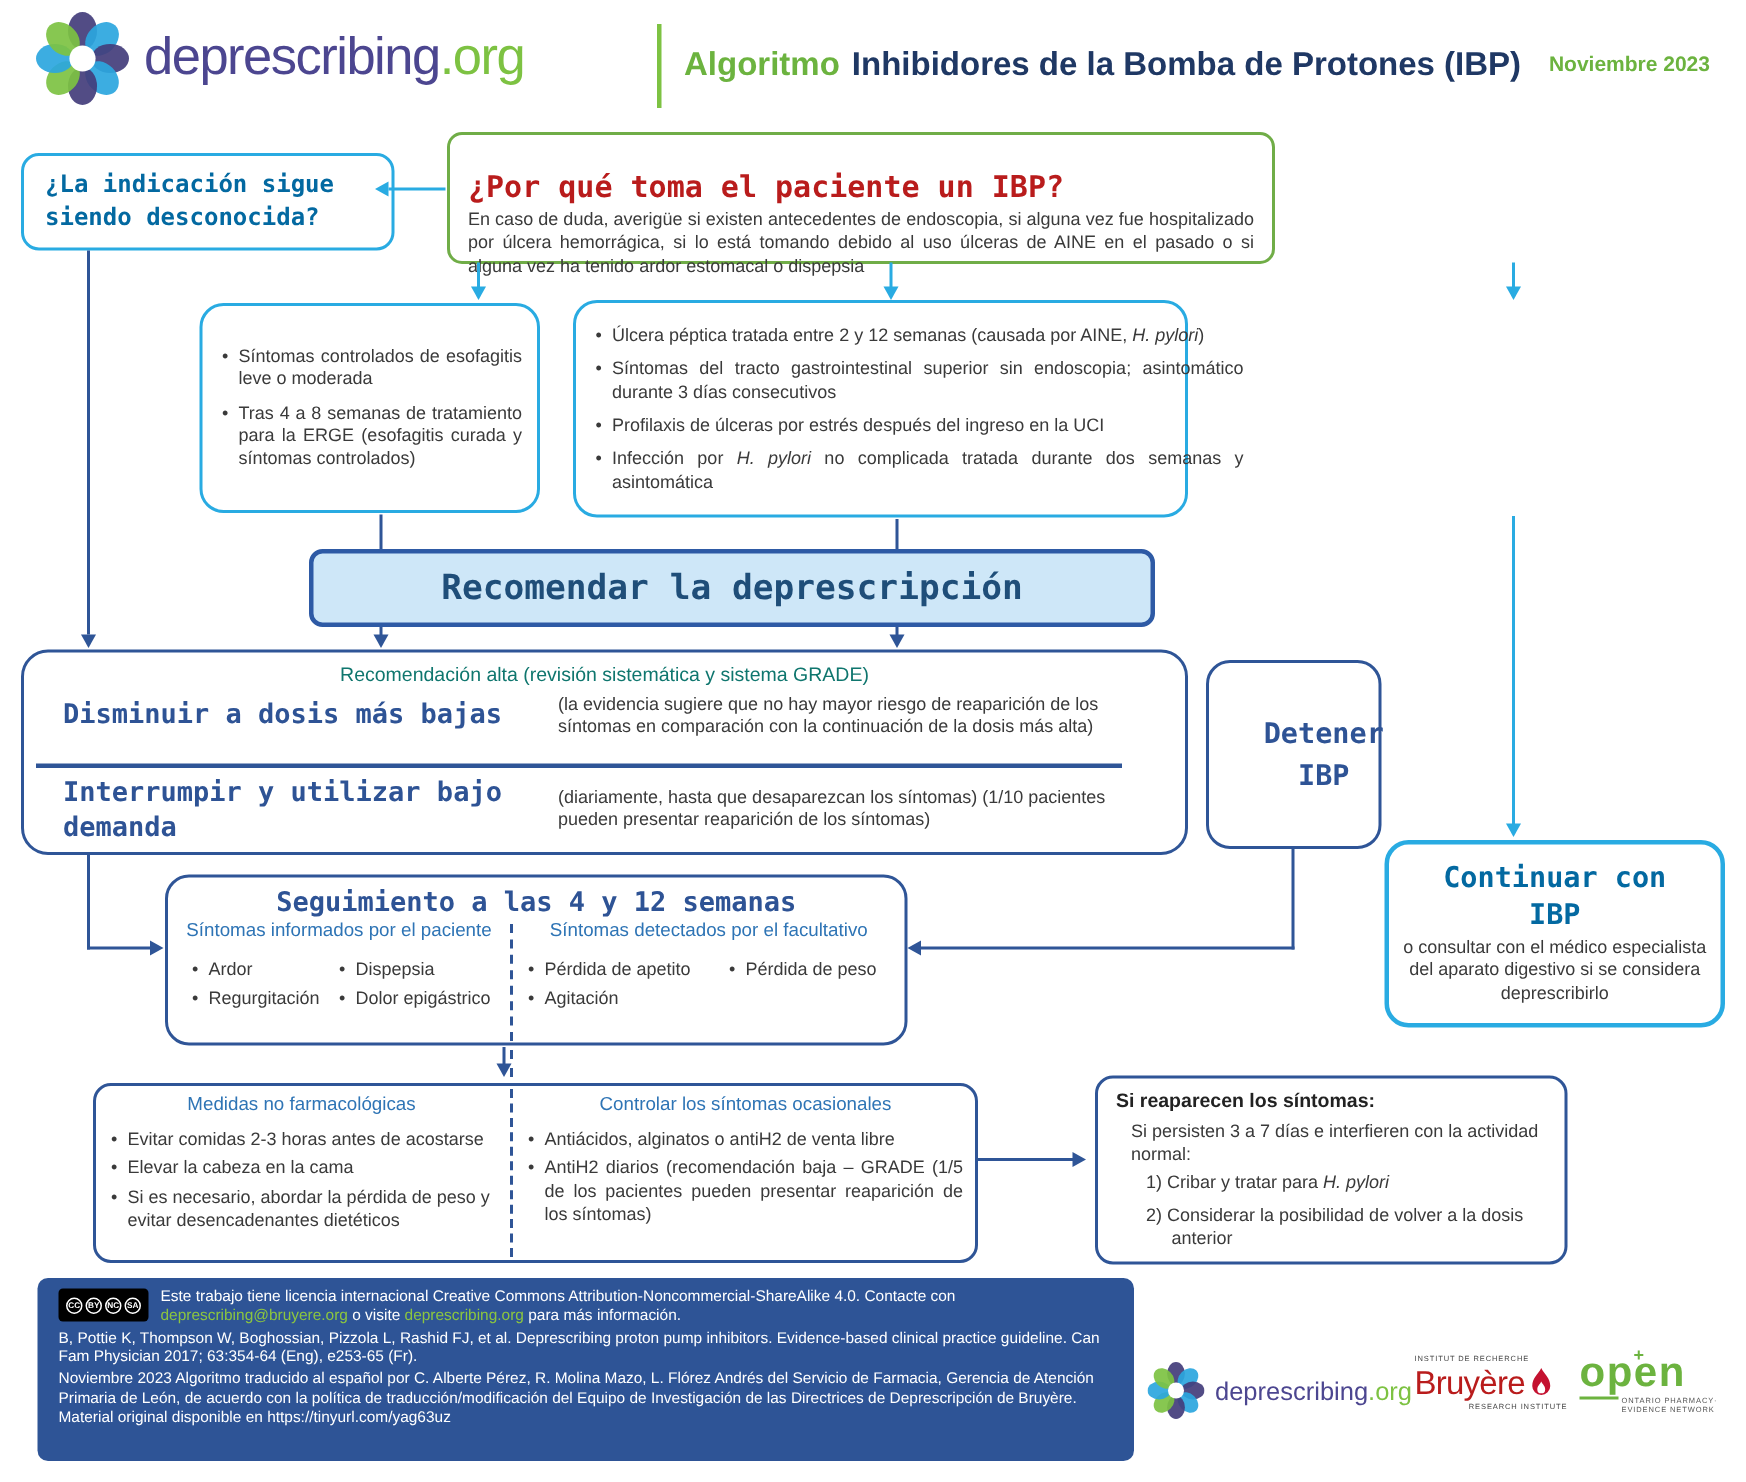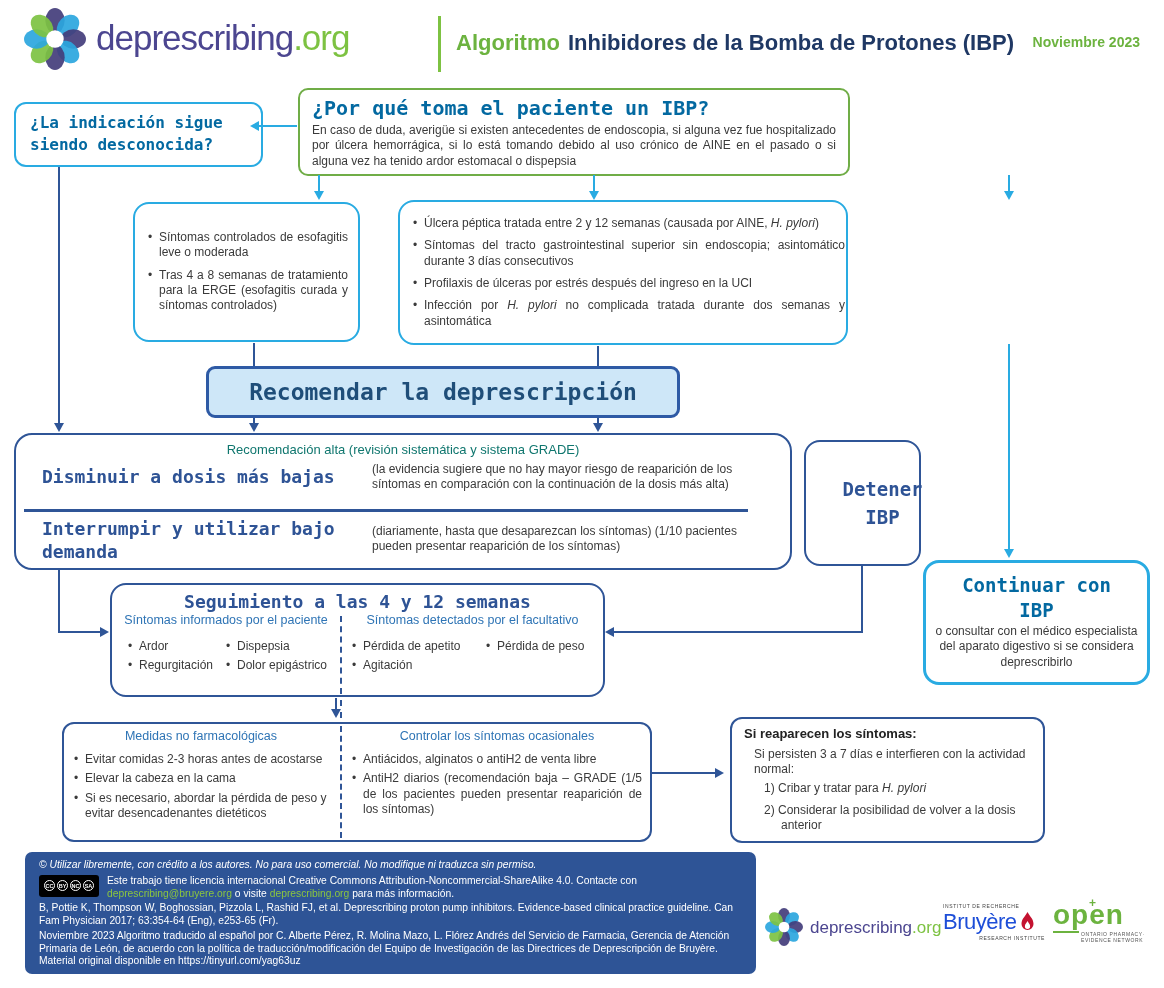--- a/index.html
+++ b/index.html
@@ -20,21 +20,21 @@
   .colhead{position:absolute;color:#2E74B5;font-size:12.5px;text-align:center;}
   .ln{position:absolute;background:#2F5597;}
   .ln.cy{background:#29ABE2;}
   .dash{position:absolute;width:0;border-left:2px dashed #2F5597;}
   .ah{position:absolute;width:0;height:0;}
   .ah.down-n{border-left:5px solid transparent;border-right:5px solid transparent;border-top:9px solid #2F5597;}
   .ah.down-c{border-left:5px solid transparent;border-right:5px solid transparent;border-top:9px solid #29ABE2;}
   .ah.left-c{border-top:5px solid transparent;border-bottom:5px solid transparent;border-right:9px solid #29ABE2;}
   .ah.left-n{border-top:5px solid transparent;border-bottom:5px solid transparent;border-right:9px solid #2F5597;}
   .ah.right-n{border-top:5px solid transparent;border-bottom:5px solid transparent;border-left:9px solid #2F5597;}
-  .banner{position:absolute;left:206px;top:366px;width:474px;height:52px;box-sizing:border-box;
+  .banner{position:absolute;left:206px;top:366px;width:564px;height:52px;box-sizing:border-box;
           background:#CEE7F8;border:3px solid #2E5AA5;border-radius:9px;
           color:#1F4E79;font-size:23px;text-align:center;line-height:46px;}
   .navy-label{color:#2E5395;}
   .cyan-label{color:#0369a1;}
   .hang{padding-left:17px;text-indent:-17px;}
   .footer{position:absolute;left:25px;top:852px;width:731px;height:122px;box-sizing:border-box;
           background:#2E5496;border-radius:7px;color:#fff;padding:7px 14px;
           font-size:10.3px;line-height:1.24;overflow:hidden;}
   .footer .link{color:#8CC63F;text-decoration:none;cursor:pointer;}
   .ccbadge{display:inline-flex;align-items:center;gap:2px;background:#000;border-radius:3px;
@@ -85,42 +85,42 @@
   <div class="abs" style="left:1000px;top:34px;width:140px;text-align:right;color:#6CB33F;font-weight:bold;font-size:14px;">Noviembre 2023</div>
 
   <div class="box b-cyan" style="left:14px;top:102px;width:249px;height:65px;border-radius:12px;padding:8px 0 0 14px;">
     <div class="mono cyan-label" style="font-size:16px;line-height:1.4;">
       <div>¿La indicación sigue</div>
       <div>siendo desconocida?</div>
     </div>
   </div>
 
   <div class="box b-green" style="left:298px;top:88px;width:552px;height:88px;padding:4px 12px;">
-    <div class="mono" style="color:#0369a1;font-size:20px;margin-top:2px;">¿Por qué toma el paciente un IBP?</div>
-    <div class="txt" style="text-align:justify;margin-top:3px;">En caso de duda, averigüe si existen antecedentes de endoscopia, si alguna vez fue hospitalizado por úlcera hemorrágica, si lo está tomando debido al uso crónico de AINE en el pasado o si alguna vez ha tenido ardor estomacal o dispepsia</div>
+    <div class="mono" style="color:#b91c1c;font-size:20px;margin-top:18px;">¿Por qué toma el paciente un IBP?</div>
+    <div class="txt" style="text-align:justify;margin-top:3px;">En caso de duda, averigüe si existen antecedentes de endoscopia, si alguna vez fue hospitalizado por úlcera hemorrágica, si lo está tomando debido al uso úlceras de AINE en el pasado o si alguna vez ha tenido ardor estomacal o dispepsia</div>
   </div>
 
   <div class="ln cy" style="left:259px;top:125px;width:38px;height:2px;"></div>
   <div class="ah left-c" style="left:250px;top:121px;"></div>
 
   <div class="ln cy" style="left:318px;top:175px;width:2px;height:17px;"></div>
   <div class="ah down-c" style="left:314px;top:191px;"></div>
   <div class="ln cy" style="left:593px;top:175px;width:2px;height:17px;"></div>
   <div class="ah down-c" style="left:589px;top:191px;"></div>
   <div class="ln cy" style="left:1008px;top:175px;width:2px;height:17px;"></div>
   <div class="ah down-c" style="left:1004px;top:191px;"></div>
 
   <div class="box b-cyan" style="left:133px;top:202px;width:227px;height:140px;">
     <ul class="bl just" style="position:absolute;left:13px;top:26px;width:200px;">
       <li>Síntomas controlados de esofagitis leve o moderada</li>
       <li>Tras 4 a 8 semanas de tratamiento para la ERGE (esofagitis curada y síntomas controlados)</li>
     </ul>
   </div>
 
-  <div class="box b-cyan" style="left:398px;top:200px;width:450px;height:145px;">
+  <div class="box b-cyan" style="left:382px;top:200px;width:410px;height:145px;">
     <ul class="bl just" style="position:absolute;left:13px;top:14px;width:432px;">
       <li><span>Úlcera péptica tratada entre 2 y 12 semanas (causada por AINE, </span><i>H. pylori</i><span>)</span></li>
       <li>Síntomas del tracto gastrointestinal superior sin endoscopia; asintomático durante 3 días consecutivos</li>
       <li>Profilaxis de úlceras por estrés después del ingreso en la UCI</li>
       <li><span>Infección por </span><i>H. pylori</i><span> no complicada tratada durante dos semanas y asintomática</span></li>
     </ul>
   </div>
 
 
   <div class="ln" style="left:253px;top:343px;width:2px;height:23px;"></div>
@@ -215,21 +215,20 @@
   <div class="ah right-n" style="left:715px;top:768px;"></div>
 
   <div class="box b-navy" style="left:730px;top:717px;width:315px;height:126px;border-radius:12px;">
     <div style="position:absolute;left:12px;top:7px;font-size:13px;font-weight:bold;color:#222;">Si reaparecen los síntomas:</div>
     <div class="txt" style="position:absolute;left:22px;top:28px;width:278px;">Si persisten 3 a 7 días e interfieren con la actividad normal:</div>
     <div class="txt hang" style="position:absolute;left:32px;top:62px;width:265px;"><span>1) Cribar y tratar para </span><i>H. pylori</i></div>
     <div class="txt hang" style="position:absolute;left:32px;top:84px;width:265px;">2) Considerar la posibilidad de volver a la dosis anterior</div>
   </div>
 
   <div class="footer">
-    <div style="font-style:italic;margin-bottom:3px;">© Utilizar libremente, con crédito a los autores. No para uso comercial. No modifique ni traduzca sin permiso.</div>
     <div style="display:flex;align-items:flex-start;gap:8px;margin-bottom:2px;">
       <span class="ccbadge">
         <span class="cc-circle">cc</span>
         <span class="cc-circle">by</span>
         <span class="cc-circle">nc</span>
         <span class="cc-circle">sa</span>
       </span>
       <span><span>Este trabajo tiene licencia internacional Creative Commons Attribution-Noncommercial-ShareAlike 4.0. Contacte con </span><a class="link">deprescribing@bruyere.org</a><span> o visite </span><a class="link">deprescribing.org</a><span> para más información.</span></span>
     </div>
     <div style="margin-bottom:2px;">B, Pottie K, Thompson W, Boghossian, Pizzola L, Rashid FJ, et al. Deprescribing proton pump inhibitors. Evidence-based clinical practice guideline. Can Fam Physician 2017; 63:354-64 (Eng), e253-65 (Fr).</div>
@@ -264,21 +263,21 @@
         </g>
       <circle cx="32" cy="32" r="9" fill="#fff"></circle>
       <rect x="26" y="26" width="12" height="12" fill="#fff" transform="rotate(45 32 32)"></rect>
     </g>
   </svg>
   <div class="abs" style="left:810px;top:918px;font-size:17px;color:#4C4690;"><span>deprescribing</span><span style="color:#7DC242;">.org</span></div>
 
   <div class="abs" style="left:943px;top:903px;width:102px;">
     <div class="tinycaps">INSTITUT DE RECHERCHE</div>
     <div style="display:flex;align-items:center;gap:3px;">
-      <span style="font-size:22px;color:#1d4ed8;letter-spacing:-0.5px;">Bruyère</span>
+      <span style="font-size:22px;color:#b91c1c;letter-spacing:-0.5px;">Bruyère</span>
       <svg width="15" height="21" viewBox="0 0 20 28">
         <path d="M10 0 C13 6 18 9 18 16 A8 8 0 1 1 2 16 C2 9 7 6 10 0 Z" fill="#C41230"></path>
         <path d="M10 12 C11.5 15 13.5 16 13.5 19 A3.5 3.5 0 1 1 6.5 19 C6.5 16 8.5 15 10 12 Z" fill="#fff"></path>
       </svg>
     </div>
     <div class="tinycaps" style="text-align:right;">RESEARCH INSTITUTE</div>
   </div>
 
   <div class="abs" style="left:1053px;top:901px;width:92px;">
     <div style="position:relative;color:#6CB33F;font-size:28px;font-weight:bold;letter-spacing:1px;line-height:1;">

